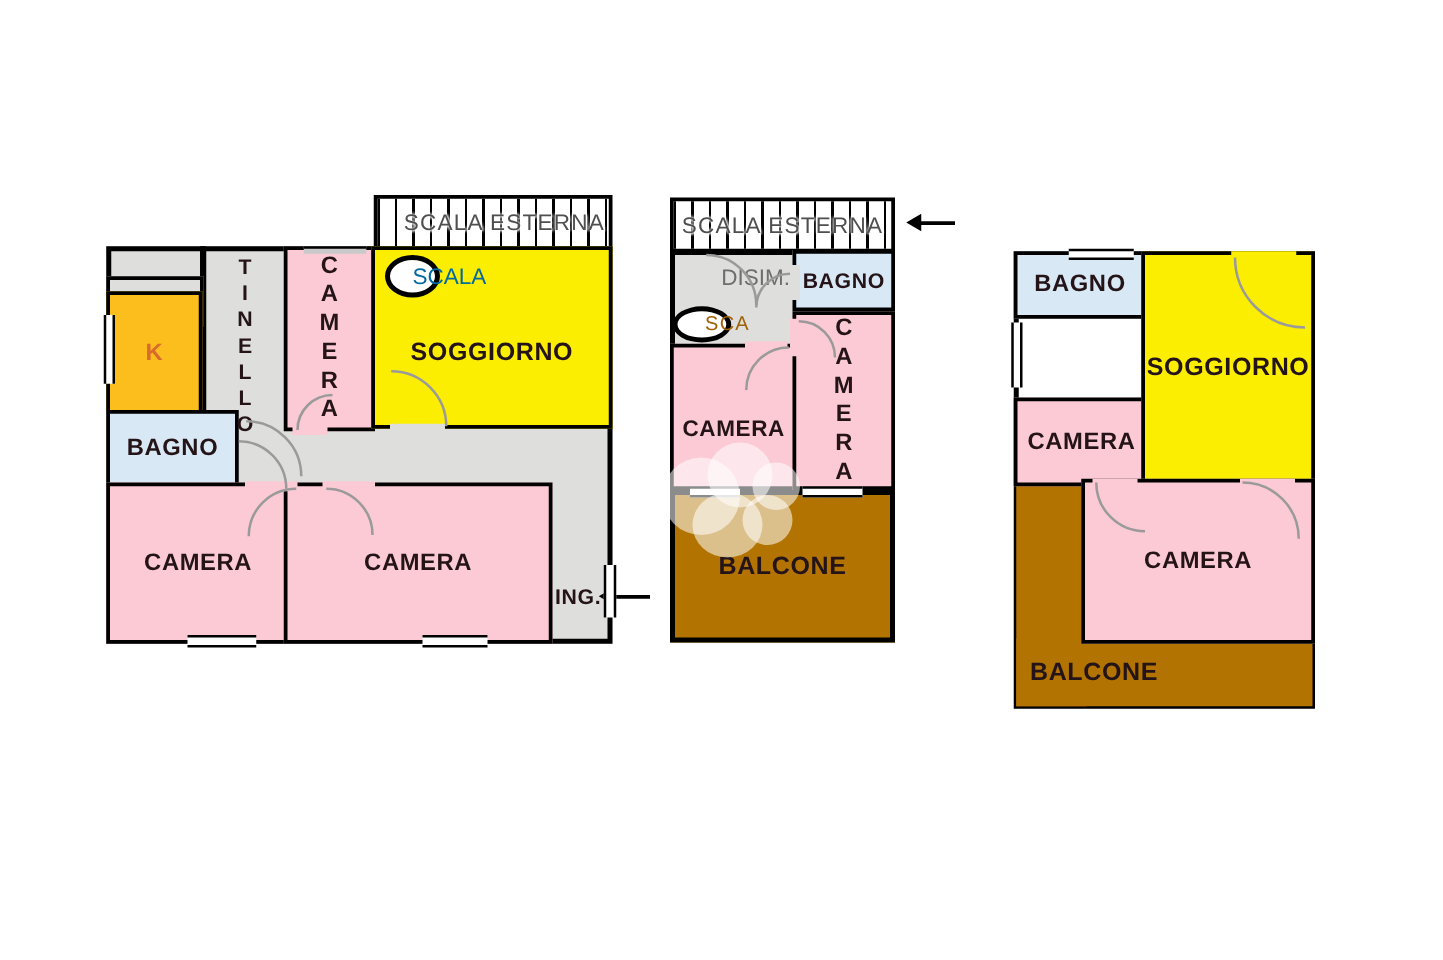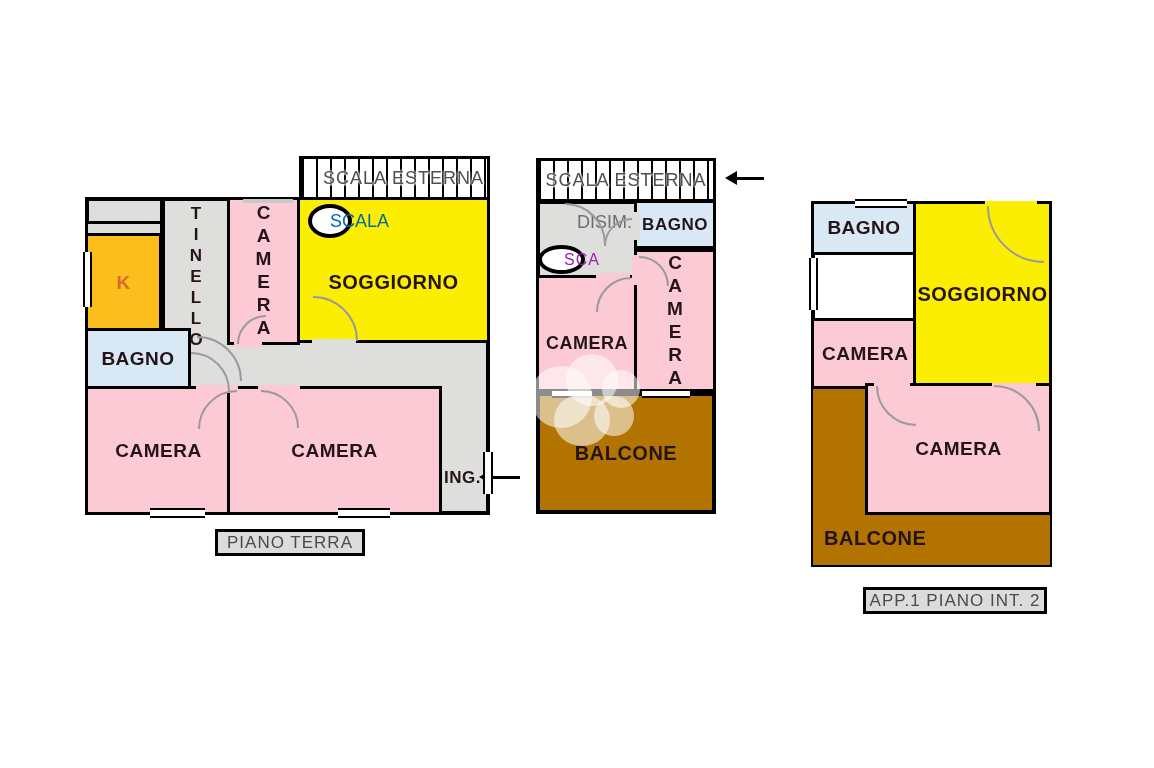--- a/index.html
+++ b/index.html
@@ -88,40 +88,37 @@
   <div class="gap" style="left:234px;top:341px;width:28px;height:7px;background:#FBCAD4;"></div>
   <div class="gap" style="left:312px;top:339px;width:44px;height:7px;background:#DEDEDD;"></div>
   <div class="gap" style="left:196px;top:385px;width:42px;height:8px;background:#FBCAD4;"></div>
   <div class="gap" style="left:258px;top:385px;width:42px;height:8px;background:#FBCAD4;"></div>
   <div class="gap" style="left:243px;top:197px;width:50px;height:6px;background:#c9c9c9;border-top:2px solid #000;"></div>
   <div class="win-v" style="left:83px;top:252px;width:9px;height:55px;"></div>
   <div class="win-h" style="left:150px;top:508px;width:55px;height:10px;"></div>
   <div class="win-h" style="left:338px;top:508px;width:52px;height:10px;"></div>
   <div class="win-v" style="left:483px;top:452px;width:10px;height:42px;"></div>
 
-  <div class="planlabel" style="left:215px;top:529px;width:150px;height:27px;">
-    <span>PIANO TERRA</span>
-  </div>
 
   <div class="stairband" style="left:536px;top:158px;width:180px;height:44px;justify-content:center;">
     <span>SCALA ESTERNA</span>
   </div>
   <div class="arrow-line" style="left:736px;top:177px;width:28px;"></div>
   <div class="arrow-head" style="left:725px;top:171px;"></div>
 
   <div class="shell" style="left:536px;top:200px;width:180px;height:192px;background:#DEDEDD;"></div>
 
   <span class="glabel" style="position:absolute;left:577px;top:212px;">DISIM.</span>
 
   <div class="room" style="left:634px;top:200px;width:82px;height:49px;background:#D9E8F5;">
     <span class="rlabel sm" style="font-weight:600;">BAGNO</span>
   </div>
 
   <div class="ellipse" style="left:538px;top:245px;width:47px;height:29px;">
-    <span style="font-size:16px;color:#a21caf;letter-spacing:1px;padding-left:41px;">SCA</span>
+    <span style="font-size:16px;color:#a16207;letter-spacing:1px;padding-left:41px;">SCA</span>
   </div>
 
   <div class="room" style="left:536px;top:275px;width:102px;height:117px;background:#FBCAD4;">
     <span class="rlabel" style="font-size:18px;margin-top:20px;">CAMERA</span>
   </div>
 
   <div class="room" style="left:634px;top:249px;width:82px;height:143px;background:#FBCAD4;">
     <span class="rlabel vtext">CAMERA</span>
   </div>
 
@@ -166,23 +163,20 @@
   <div class="room" style="left:865px;top:383px;width:187px;height:132px;background:#FBCAD4;">
     <span class="rlabel">CAMERA</span>
   </div>
 
   <div class="gap" style="left:985px;top:201px;width:52px;height:8px;background:#FBEE00;"></div>
   <div class="gap" style="left:874px;top:383px;width:36px;height:9px;background:#FBCAD4;"></div>
   <div class="gap" style="left:992px;top:383px;width:44px;height:9px;background:#FBCAD4;"></div>
   <div class="win-h" style="left:855px;top:199px;width:52px;height:9px;"></div>
   <div class="win-v" style="left:809px;top:258px;width:9px;height:52px;"></div>
 
-  <div class="planlabel" style="left:863px;top:587px;width:184px;height:27px;">
-    <span>APP.1 PIANO INT. 2</span>
-  </div>
 
   <svg class="arcs" width="1154" height="768">
     <g fill="none" stroke="#9a9a9a" stroke-width="2">
       <path d="M 238 344 A 28 28 0 0 1 266 316"></path>
       <path d="M 313 297 A 44 44 0 0 1 357 341"></path>
       <path d="M 191 353 A 38 38 0 0 1 229 391"></path>
       <path d="M 197 337 A 44 44 0 0 1 241 381"></path>
       <path d="M 199 429 A 38 38 0 0 1 237 391"></path>
       <path d="M 261 391 A 37 37 0 0 1 298 428"></path>
       <path d="M 597 312 A 34 34 0 0 1 631 278"></path>

